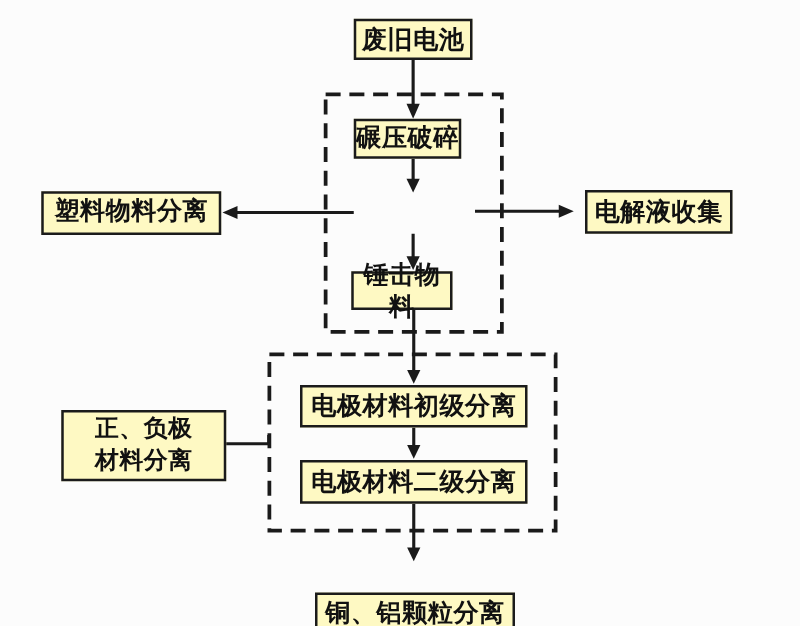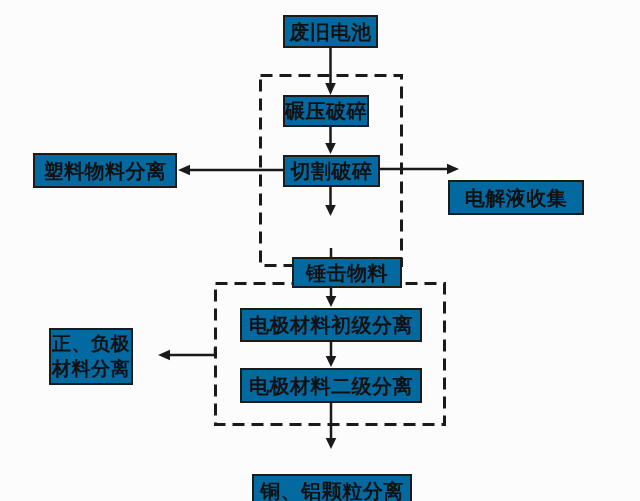--- a/index.html
+++ b/index.html
@@ -13,41 +13,41 @@
     font-family: "Liberation Sans", "DejaVu Sans", sans-serif;
   }
   .layer {
     position: absolute;
     left: 0; top: 0;
     width: 640px; height: 501px;
   }
   .node {
     position: absolute;
     border: 2px solid #1b1b1b;
-    background: #0369a1;
+    background: #fef9c3;
     display: flex;
     align-items: center;
     justify-content: center;
     text-align: center;
     color: #111111;
     font-weight: bold;
     font-size: 20px;
     line-height: 1.3;
     letter-spacing: 0.5px;
     white-space: pre-line;
   }
   .n-waste   { left:283px; top:15px;  width:95px;  height:33px; }
   .n-roll    { left:283px; top:95px;  width:86px;  height:32px; }
   .n-cut     { left:283px; top:155px; width:97px;  height:32px; }
-  .n-hammer  { left:292px; top:217px; width:110px;  height:31px;margin-top:40px; }
-  .n-plastic { left:33px;  top:153px; width:144px; height:35px; }
-  .n-elect   { left:448px; top:152px; width:136px; height:35px;margin-top:28px; }
+  .n-hammer  { left:281px; top:217px; width:81px;  height:31px; }
+  .n-plastic { left:33px;  top:153px; width:144px; height:35px;font-family:Liberation Mono, monospace; }
+  .n-elect   { left:468px; top:152px; width:118px; height:35px; }
   .n-prim    { left:240px; top:308px; width:182px; height:34px; }
   .n-sec     { left:240px; top:368px; width:182px; height:35px; }
-  .n-posneg  { left:49px;  top:328px; width:84px; height:57px; font-size:19px; }
+  .n-posneg  { left:49px;  top:328px; width:132px; height:57px; font-size:19px; }
   .n-copper  { left:252px; top:450px; width:160px; height:33px;margin-top:24px; }
 </style>
 </head>
 <body>
 
 <div class="canvas">
 
   <svg class="layer" viewBox="0 0 640 501">
 
     <rect x="260.5" y="75.5" width="141" height="190" fill="none" stroke="#1a1a1a" stroke-width="3" stroke-dasharray="12 7"></rect>
@@ -95,23 +95,20 @@
   </svg>
 
   <div class="node n-waste">
     <span>废旧电池</span>
   </div>
 
   <div class="node n-roll">
     <span>碾压破碎</span>
   </div>
 
-  <div class="node n-cut">
-    <span>切割破碎</span>
-  </div>
 
   <div class="node n-hammer">
     <span>锤击物料</span>
   </div>
 
   <div class="node n-plastic">
     <span>塑料物料分离</span>
   </div>
 
   <div class="node n-elect">

